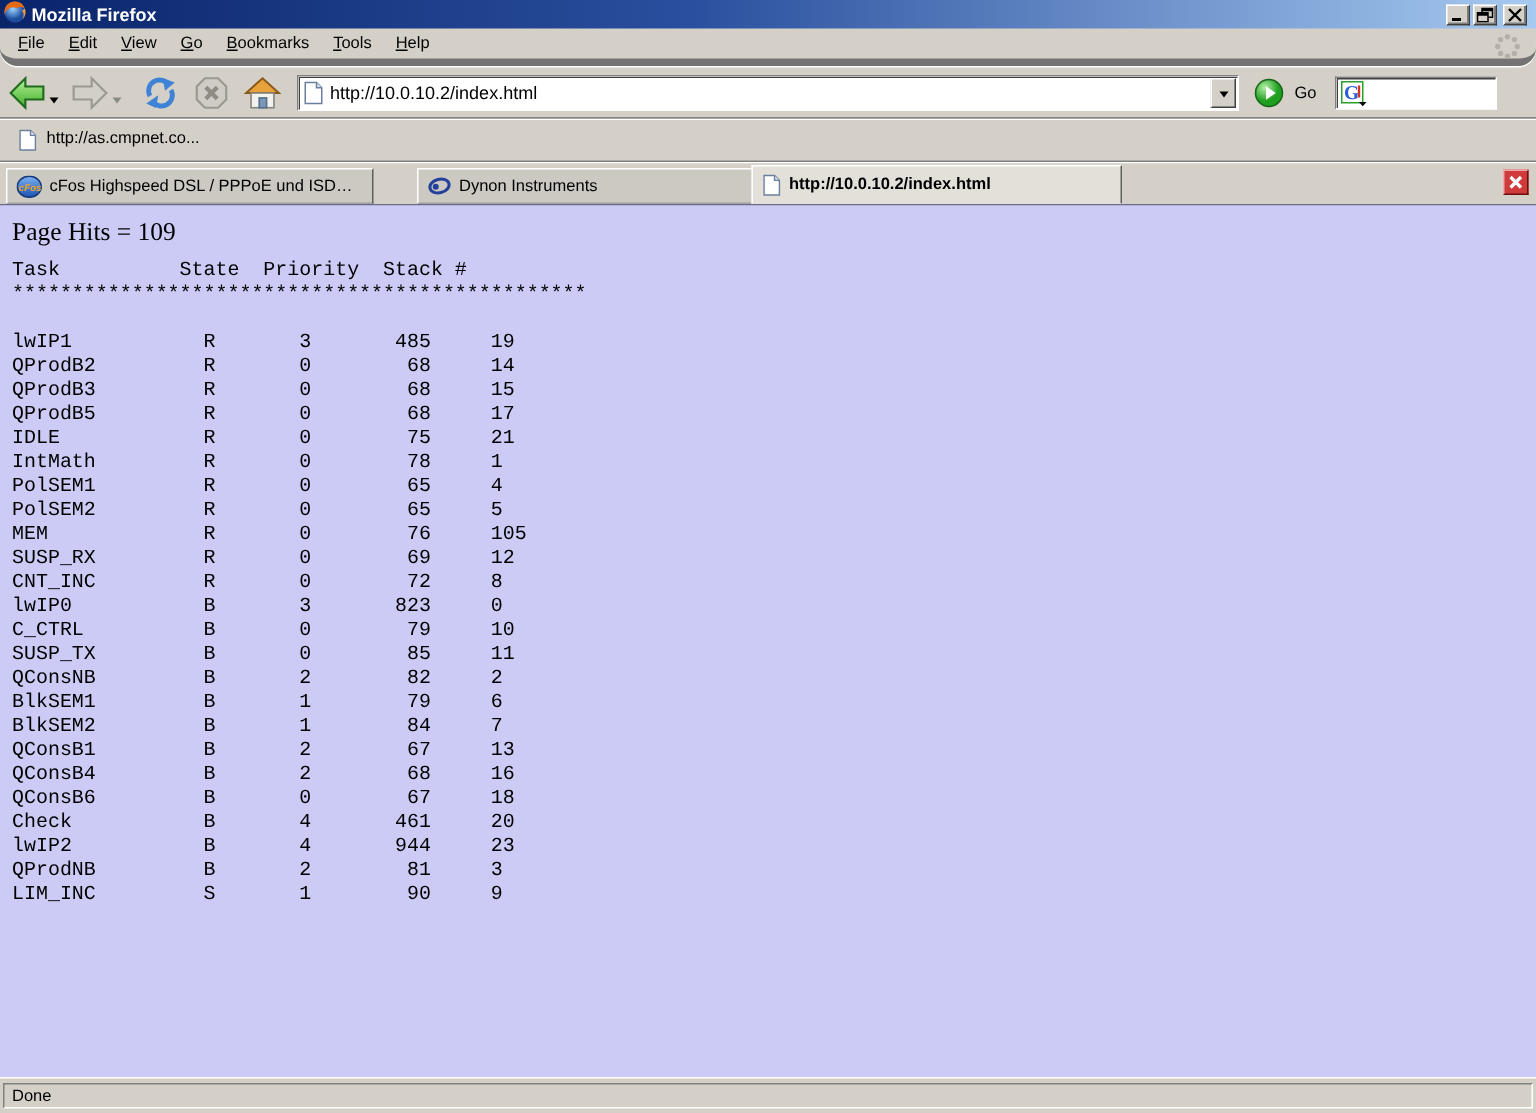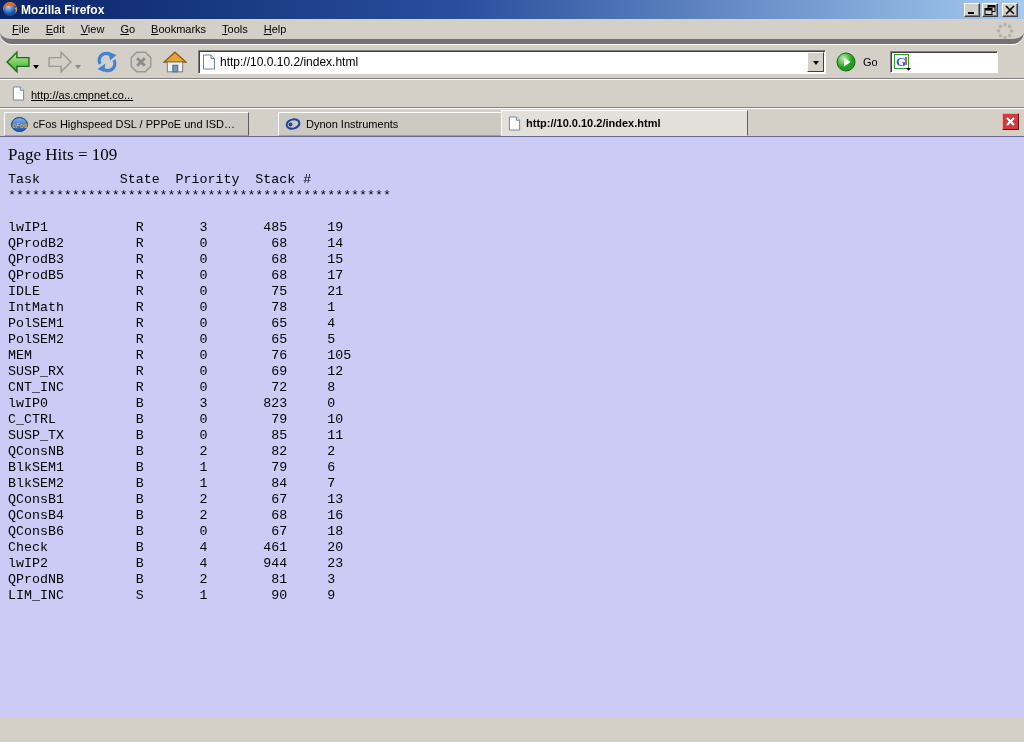--- a/index.html
+++ b/index.html
@@ -44,21 +44,21 @@
   .gobtn { display:flex; align-items:center; margin-left:10px; }
   .gobtn .golabel { margin-left:7px; font-size:11px; }
   .searchbox { width:108px; height:22px; margin-left:12px; background:#fff;
     border:1px solid; border-color:#808080 #fff #fff #808080;
     box-shadow:inset 1px 1px 0 #404040; display:flex; align-items:center; padding-left:2px; position:relative; }
 
   
   .bookmarksbar { position:absolute; top:80px; left:0; width:1024px; height:28px;
     display:flex; align-items:center; padding-left:8px;
     border-bottom:1px solid #808080; box-shadow:0 1px 0 #fff; }
-  .bookmark { display:flex; align-items:flex-end; gap:6px; padding:2px 4px;text-decoration:underline; }
+  .bookmark { display:flex; align-items:flex-start; gap:6px; padding:2px 4px; }
 
   
   .tabbar { position:absolute; top:109px; left:0; width:1024px; height:28px;
     background:#d4d0c8; border-bottom:1px solid #6a6a90; }
   .tab { position:absolute; bottom:0; height:24px; display:flex; align-items:center; gap:5px;
     padding:0 6px; background:#ccc9c2;
     border:1px solid; border-color:#fff #5f5f5f #a0a0a0 #fff; font-size:11px;
     white-space:nowrap; overflow:hidden; }
   .tab.active { background:#e3e0da; height:26px; font-weight:bold;
     border-color:#fff #5f5f5f #e3e0da #fff; }
@@ -302,14 +302,17 @@
 BlkSEM2         B       1        84     7
 QConsB1         B       2        67     13
 QConsB4         B       2        68     16
 QConsB6         B       0        67     18
 Check           B       4       461     20
 lwIP2           B       4       944     23
 QProdNB         B       2        81     3
 LIM_INC         S       1        90     9</pre>
   </div>
 
+  <div class="statusbar">
+    <div class="statuspanel">Done</div>
+  </div>
 
 </div>
 
 </body></html>

